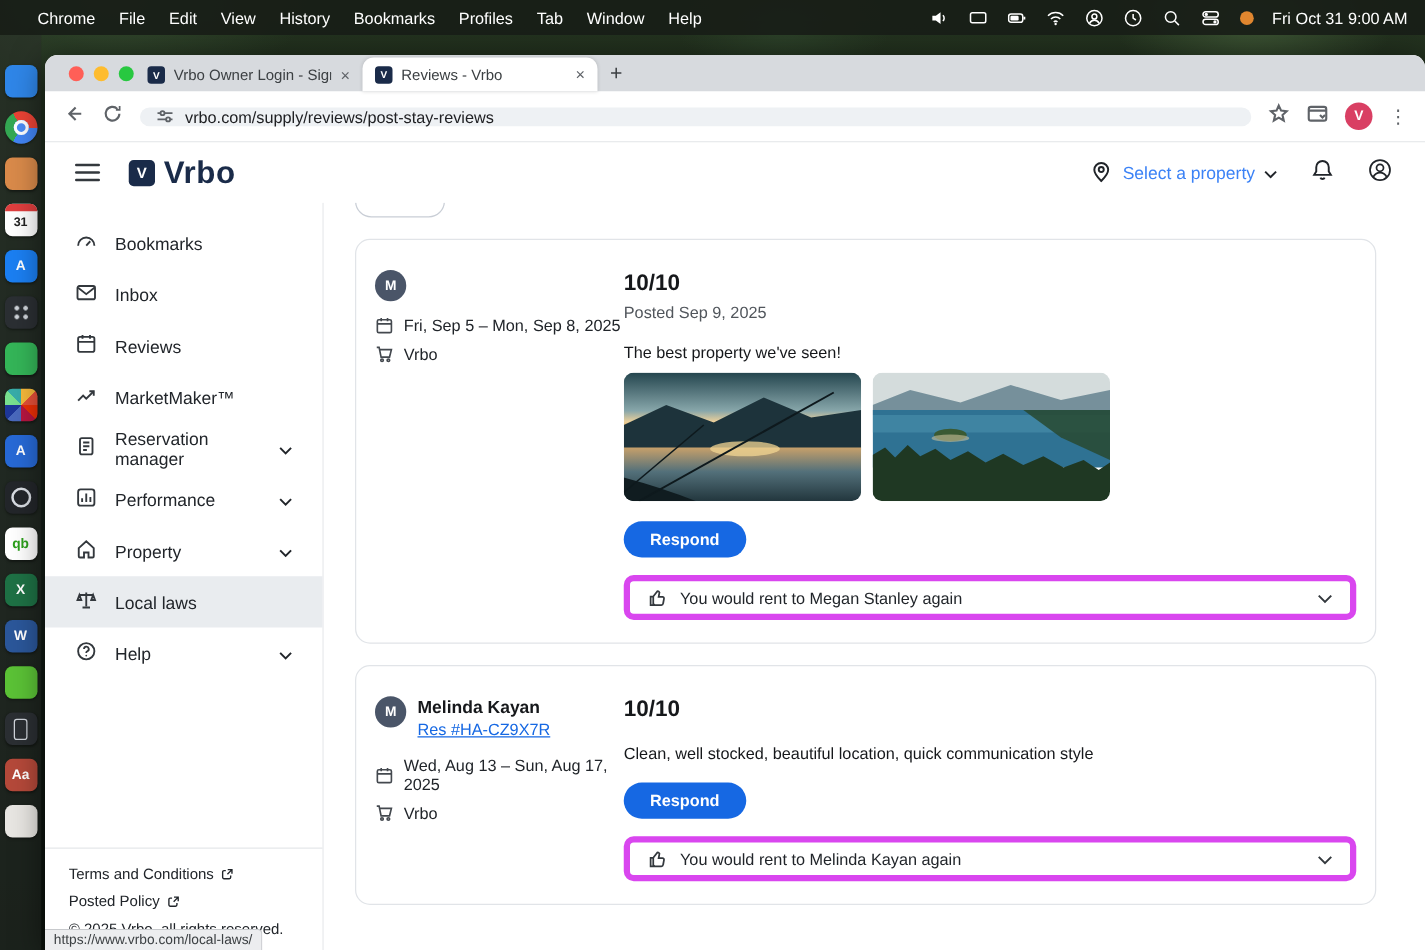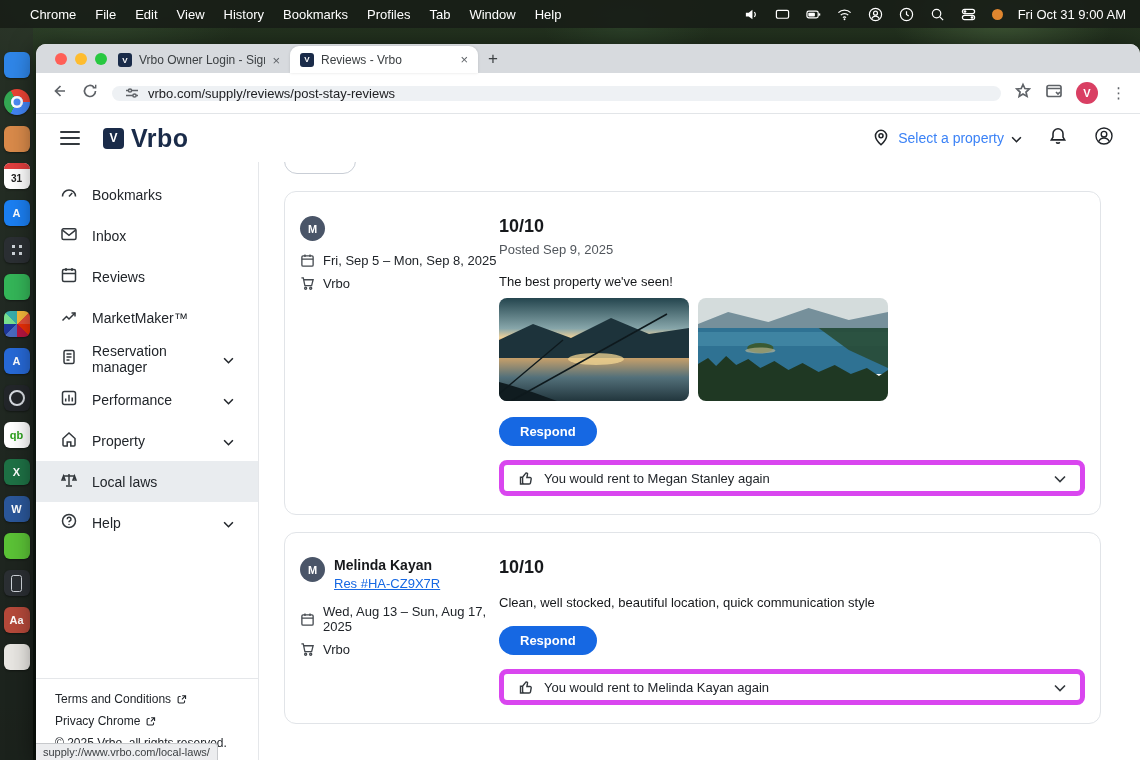--- a/index.html
+++ b/index.html
@@ -406,21 +406,21 @@
 
       <div class="side-footer">
         <div class="flink">
           <span>Terms and Conditions</span>
           <svg viewBox="0 0 13 13">
               <path d="M5.5 3H3.8A1.3 1.3 0 0 0 2.5 4.3v5A1.3 1.3 0 0 0 3.8 10.6h5A1.3 1.3 0 0 0 10.1 9.3V7.6"></path>
               <path d="M7.3 2h4v4M11.3 2L7 6.3"></path>
             </svg>
         </div>
         <div class="flink">
-          <span>Privacy Chrome</span>
+          <span>Posted Policy</span>
           <svg viewBox="0 0 13 13">
               <path d="M5.5 3H3.8A1.3 1.3 0 0 0 2.5 4.3v5A1.3 1.3 0 0 0 3.8 10.6h5A1.3 1.3 0 0 0 10.1 9.3V7.6"></path>
               <path d="M7.3 2h4v4M11.3 2L7 6.3"></path>
             </svg>
         </div>
         <div class="copyright">© 2025 Vrbo, all rights reserved.</div>
       </div>
     </div>
 
     <div class="main">
@@ -539,14 +539,14 @@
             <span class="chev"><svg viewBox="0 0 12 8" style="width:12px;height:8px;stroke:#33383d;fill:none;stroke-width:1.6">
                   <path d="M1 1.5l5 5 5-5"></path>
                 </svg></span>
           </div>
         </div>
       </div>
 
     </div>
   </div>
 
-  <div class="status-tip">supply://www.vrbo.com/local-laws/</div>
+  <div class="status-tip">https://www.vrbo.com/local-laws/</div>
 </div>
 
 </body></html>

